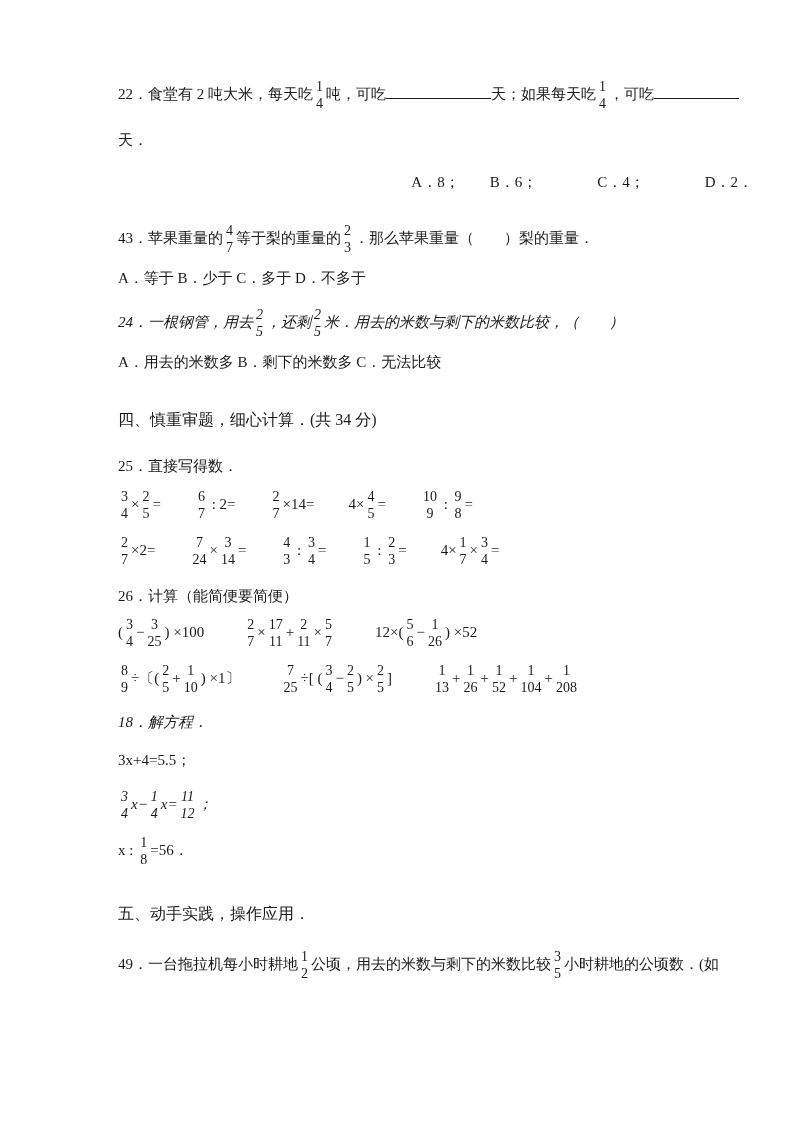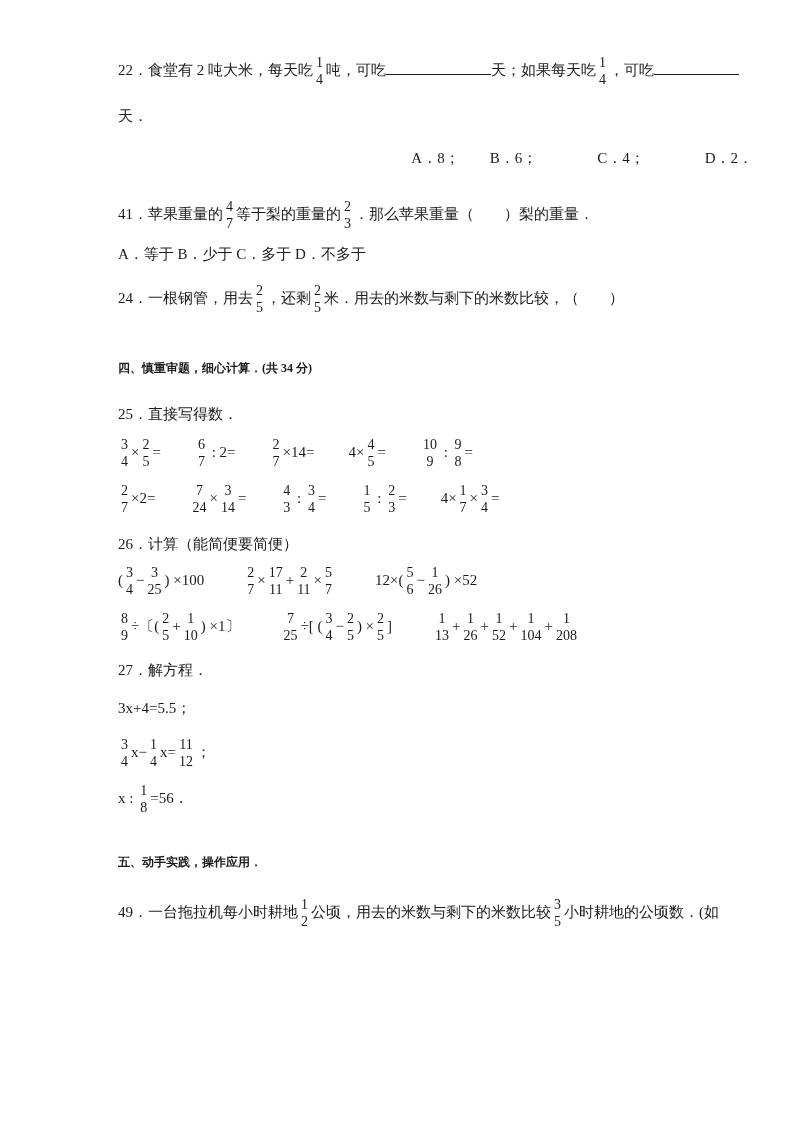--- a/index.html
+++ b/index.html
@@ -3,57 +3,58 @@
 <meta charset="utf-8">
 <style>
   html,body{margin:0;padding:0;background:#ffffff;}
   body{
     width:793px;height:1122px;
     color:#1a1a1a;
     font-family:"Liberation Serif","DejaVu Serif",serif;
     font-size:15px;
     overflow:hidden;
   }
-  .content{padding:47px 40px 0 118px;}
+  .content{padding:47px 40px 0 118px;margin-top:24px;}
   .mline{line-height:46px;white-space:pre;}
   .tline{line-height:22px;white-space:pre;}
-  .heading{font-weight:700;font-size:12px;}
+  .heading{font-weight:400;font-size:16px;}
   .rt{white-space:pre;}
   .frac{
     display:inline-flex;flex-direction:column;align-items:center;
     vertical-align:middle;line-height:1.15;font-size:14px;
     padding:0 3px;
   }
   .frac .fnum,.frac .fden{display:block;text-align:center;}
   .blank{
     display:inline-block;height:4px;border-bottom:1px solid #1a1a1a;
     vertical-align:baseline;
   }
   .calc-row{display:flex;align-items:center;min-height:46px;line-height:46px;}
   .gap34{gap:34px;}
   .gap40{gap:40px;}
   .expr{white-space:pre;}
   .mt2{margin-top:2px;}  .mt4{margin-top:4px;}  .mt6{margin-top:6px;}
-  .mt10{margin-top:10px;}.mt12{margin-top:12px;}.mt16{margin-top:16px;}
+  .mt10{margin-top:10px;font-style:italic;}.mt12{margin-top:12px;}.mt16{margin-top:16px;}
   .mt20{margin-top:20px;text-align:right;}.mt22{margin-top:22px;}.mt24{margin-top:24px;}
   .mt30{margin-top:30px;}.mt36{margin-top:36px;}
 </style>
 </head>
 <body>
 
 <div class="content">
 
   <div class="mline"><span class="rt">22．食堂有 2 吨大米，每天吃</span><span class="frac"><span class="fnum">1</span><span class="fden">4</span></span><span class="rt">吨，可吃</span><span class="blank" style="width: 105px;"></span><span class="rt">天；如果每天吃</span><span class="frac"><span class="fnum">1</span><span class="fden">4</span></span><span class="rt">，可吃</span><span class="blank" style="width: 85px;"></span></div>
   <div class="tline mt12">天．</div>
   <div class="tline mt20">A．8；　　B．6；　　　　C．4；　　　　D．2．</div>
 
-  <div class="mline mt22"><span class="rt">41．苹果重量的</span><span class="frac"><span class="fnum">4</span><span class="fden">7</span></span><span class="rt">等于梨的重量的</span><span class="frac"><span class="fnum">2</span><span class="fden">3</span></span><span class="rt">．那么苹果重量（　　）梨的重量．</span></div>
+  <div class="mline mt22"><span class="rt">43．苹果重量的</span><span class="frac"><span class="fnum">4</span><span class="fden">7</span></span><span class="rt">等于梨的重量的</span><span class="frac"><span class="fnum">2</span><span class="fden">3</span></span><span class="rt">．那么苹果重量（　　）梨的重量．</span></div>
   <div class="tline mt6">A．等于 B．少于 C．多于 D．不多于</div>
 
   <div class="mline mt10"><span class="rt">24．一根钢管，用去</span><span class="frac"><span class="fnum">2</span><span class="fden">5</span></span><span class="rt">，还剩</span><span class="frac"><span class="fnum">2</span><span class="fden">5</span></span><span class="rt">米．用去的米数与剩下的米数比较，（　　）</span></div>
+  <div class="tline mt6">A．用去的米数多 B．剩下的米数多 C．无法比较</div>
 
   <div class="tline heading mt36">四、慎重审题，细心计算．(共 34 分)</div>
 
   <div class="tline mt24">25．直接写得数．</div>
   <div class="calc-row gap34 mt4">
       <span class="expr"><span class="frac"><span class="fnum">3</span><span class="fden">4</span></span><span class="rt">×</span><span class="frac"><span class="fnum">2</span><span class="fden">5</span></span><span class="rt">=</span></span>
       <span class="expr"><span class="frac"><span class="fnum">6</span><span class="fden">7</span></span><span class="rt"> : 2=</span></span>
       <span class="expr"><span class="frac"><span class="fnum">2</span><span class="fden">7</span></span><span class="rt">×14=</span></span>
       <span class="expr"><span class="rt">4×</span><span class="frac"><span class="fnum">4</span><span class="fden">5</span></span><span class="rt">=</span></span>
       <span class="expr"><span class="frac"><span class="fnum">10</span><span class="fden">9</span></span><span class="rt"> : </span><span class="frac"><span class="fnum">9</span><span class="fden">8</span></span><span class="rt">=</span></span>
@@ -71,21 +72,21 @@
       <span class="expr"><span class="rt">(</span><span class="frac"><span class="fnum">3</span><span class="fden">4</span></span><span class="rt">−</span><span class="frac"><span class="fnum">3</span><span class="fden">25</span></span><span class="rt">) ×100</span></span>
       <span class="expr"><span class="frac"><span class="fnum">2</span><span class="fden">7</span></span><span class="rt">×</span><span class="frac"><span class="fnum">17</span><span class="fden">11</span></span><span class="rt">+</span><span class="frac"><span class="fnum">2</span><span class="fden">11</span></span><span class="rt">×</span><span class="frac"><span class="fnum">5</span><span class="fden">7</span></span></span>
       <span class="expr"><span class="rt">12×(</span><span class="frac"><span class="fnum">5</span><span class="fden">6</span></span><span class="rt">−</span><span class="frac"><span class="fnum">1</span><span class="fden">26</span></span><span class="rt">) ×52</span></span>
     </div>
   <div class="calc-row gap40">
       <span class="expr"><span class="frac"><span class="fnum">8</span><span class="fden">9</span></span><span class="rt">÷〔(</span><span class="frac"><span class="fnum">2</span><span class="fden">5</span></span><span class="rt">+</span><span class="frac"><span class="fnum">1</span><span class="fden">10</span></span><span class="rt">) ×1〕</span></span>
       <span class="expr"><span class="frac"><span class="fnum">7</span><span class="fden">25</span></span><span class="rt">÷[ (</span><span class="frac"><span class="fnum">3</span><span class="fden">4</span></span><span class="rt">−</span><span class="frac"><span class="fnum">2</span><span class="fden">5</span></span><span class="rt">) ×</span><span class="frac"><span class="fnum">2</span><span class="fden">5</span></span><span class="rt">]</span></span>
       <span class="expr"><span class="frac"><span class="fnum">1</span><span class="fden">13</span></span><span class="rt">+</span><span class="frac"><span class="fnum">1</span><span class="fden">26</span></span><span class="rt">+</span><span class="frac"><span class="fnum">1</span><span class="fden">52</span></span><span class="rt">+</span><span class="frac"><span class="fnum">1</span><span class="fden">104</span></span><span class="rt">+</span><span class="frac"><span class="fnum">1</span><span class="fden">208</span></span></span>
     </div>
 
-  <div class="tline mt10">27．解方程．</div>
+  <div class="tline mt10">18．解方程．</div>
   <div class="tline mt16">3x+4=5.5；</div>
   <div class="mline mt10"><span class="frac"><span class="fnum">3</span><span class="fden">4</span></span><span class="rt">x−</span><span class="frac"><span class="fnum">1</span><span class="fden">4</span></span><span class="rt">x=</span><span class="frac"><span class="fnum">11</span><span class="fden">12</span></span><span class="rt">；</span></div>
   <div class="mline"><span class="rt">x : </span><span class="frac"><span class="fnum">1</span><span class="fden">8</span></span><span class="rt">=56．</span></div>
 
   <div class="tline heading mt30">五、动手实践，操作应用．</div>
 
   <div class="mline mt16"><span class="rt">49．一台拖拉机每小时耕地</span><span class="frac"><span class="fnum">1</span><span class="fden">2</span></span><span class="rt">公顷，用去的米数与剩下的米数比较</span><span class="frac"><span class="fnum">3</span><span class="fden">5</span></span><span class="rt">小时耕地的公顷数．(如</span></div>
 
 </div>
 

